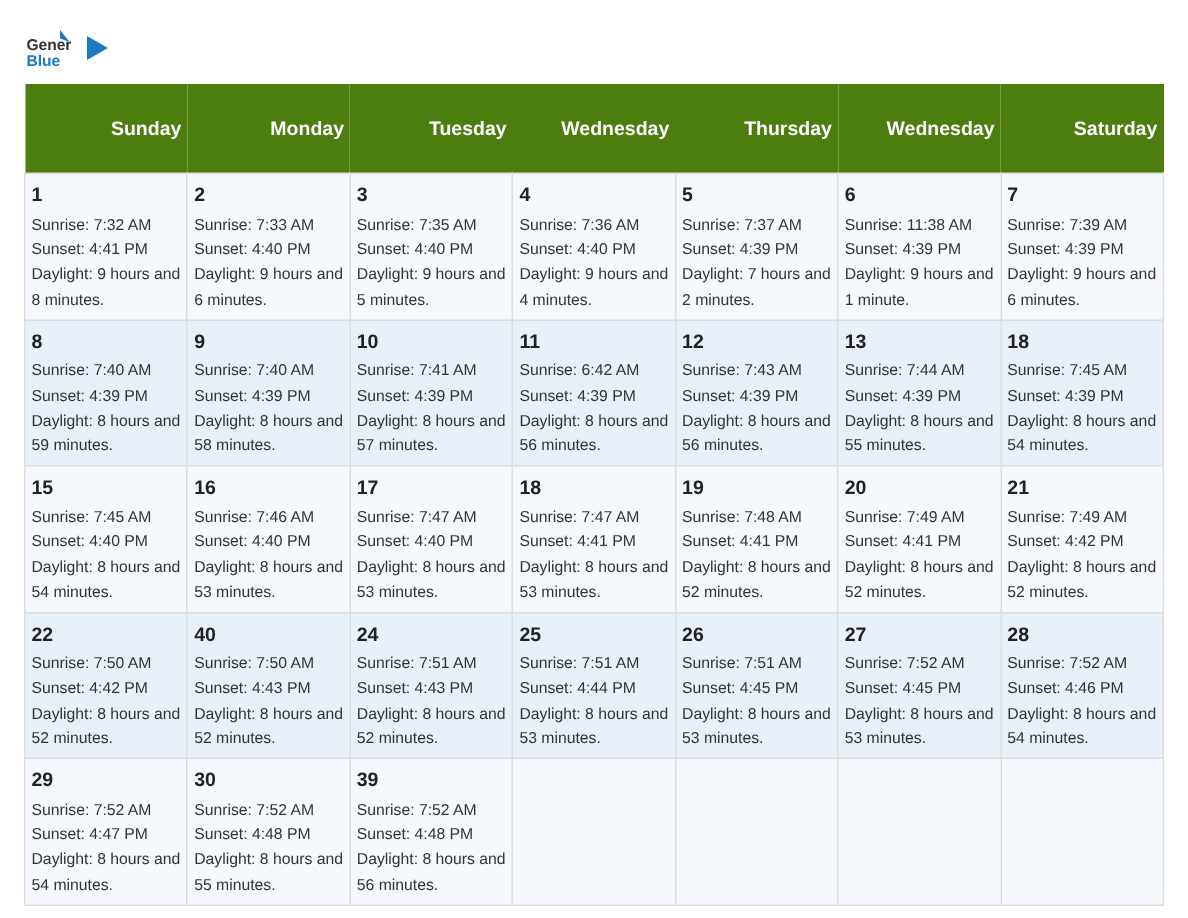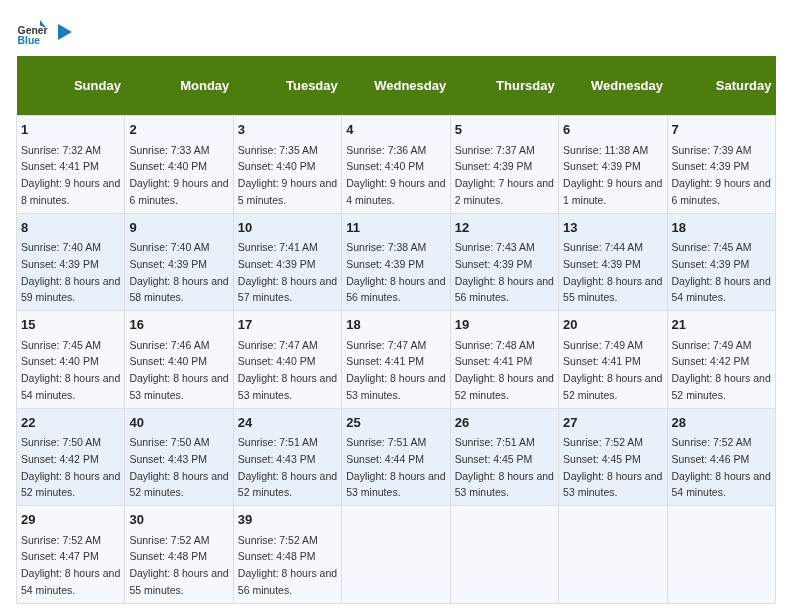--- a/index.html
+++ b/index.html
@@ -133,21 +133,21 @@
         <td><span class="day-num">3</span><span class="cell-text">Sunrise: 7:35 AM</span><br><span class="cell-text">Sunset: 4:40 PM</span><br><span class="cell-text">Daylight: 9 hours and 5 minutes.</span></td>
         <td><span class="day-num">4</span><span class="cell-text">Sunrise: 7:36 AM</span><br><span class="cell-text">Sunset: 4:40 PM</span><br><span class="cell-text">Daylight: 9 hours and 4 minutes.</span></td>
         <td><span class="day-num">5</span><span class="cell-text">Sunrise: 7:37 AM</span><br><span class="cell-text">Sunset: 4:39 PM</span><br><span class="cell-text">Daylight: 7 hours and 2 minutes.</span></td>
         <td><span class="day-num">6</span><span class="cell-text">Sunrise: 11:38 AM</span><br><span class="cell-text">Sunset: 4:39 PM</span><br><span class="cell-text">Daylight: 9 hours and 1 minute.</span></td>
         <td><span class="day-num">7</span><span class="cell-text">Sunrise: 7:39 AM</span><br><span class="cell-text">Sunset: 4:39 PM</span><br><span class="cell-text">Daylight: 9 hours and 6 minutes.</span></td>
       </tr>
       <tr>
         <td><span class="day-num">8</span><span class="cell-text">Sunrise: 7:40 AM</span><br><span class="cell-text">Sunset: 4:39 PM</span><br><span class="cell-text">Daylight: 8 hours and 59 minutes.</span></td>
         <td><span class="day-num">9</span><span class="cell-text">Sunrise: 7:40 AM</span><br><span class="cell-text">Sunset: 4:39 PM</span><br><span class="cell-text">Daylight: 8 hours and 58 minutes.</span></td>
         <td><span class="day-num">10</span><span class="cell-text">Sunrise: 7:41 AM</span><br><span class="cell-text">Sunset: 4:39 PM</span><br><span class="cell-text">Daylight: 8 hours and 57 minutes.</span></td>
-        <td><span class="day-num">11</span><span class="cell-text">Sunrise: 7:38 AM</span><br><span class="cell-text">Sunset: 4:39 PM</span><br><span class="cell-text">Daylight: 8 hours and 56 minutes.</span></td>
+        <td><span class="day-num">11</span><span class="cell-text">Sunrise: 6:42 AM</span><br><span class="cell-text">Sunset: 4:39 PM</span><br><span class="cell-text">Daylight: 8 hours and 56 minutes.</span></td>
         <td><span class="day-num">12</span><span class="cell-text">Sunrise: 7:43 AM</span><br><span class="cell-text">Sunset: 4:39 PM</span><br><span class="cell-text">Daylight: 8 hours and 56 minutes.</span></td>
         <td><span class="day-num">13</span><span class="cell-text">Sunrise: 7:44 AM</span><br><span class="cell-text">Sunset: 4:39 PM</span><br><span class="cell-text">Daylight: 8 hours and 55 minutes.</span></td>
         <td><span class="day-num">18</span><span class="cell-text">Sunrise: 7:45 AM</span><br><span class="cell-text">Sunset: 4:39 PM</span><br><span class="cell-text">Daylight: 8 hours and 54 minutes.</span></td>
       </tr>
       <tr>
         <td><span class="day-num">15</span><span class="cell-text">Sunrise: 7:45 AM</span><br><span class="cell-text">Sunset: 4:40 PM</span><br><span class="cell-text">Daylight: 8 hours and 54 minutes.</span></td>
         <td><span class="day-num">16</span><span class="cell-text">Sunrise: 7:46 AM</span><br><span class="cell-text">Sunset: 4:40 PM</span><br><span class="cell-text">Daylight: 8 hours and 53 minutes.</span></td>
         <td><span class="day-num">17</span><span class="cell-text">Sunrise: 7:47 AM</span><br><span class="cell-text">Sunset: 4:40 PM</span><br><span class="cell-text">Daylight: 8 hours and 53 minutes.</span></td>
         <td><span class="day-num">18</span><span class="cell-text">Sunrise: 7:47 AM</span><br><span class="cell-text">Sunset: 4:41 PM</span><br><span class="cell-text">Daylight: 8 hours and 53 minutes.</span></td>
         <td><span class="day-num">19</span><span class="cell-text">Sunrise: 7:48 AM</span><br><span class="cell-text">Sunset: 4:41 PM</span><br><span class="cell-text">Daylight: 8 hours and 52 minutes.</span></td>

